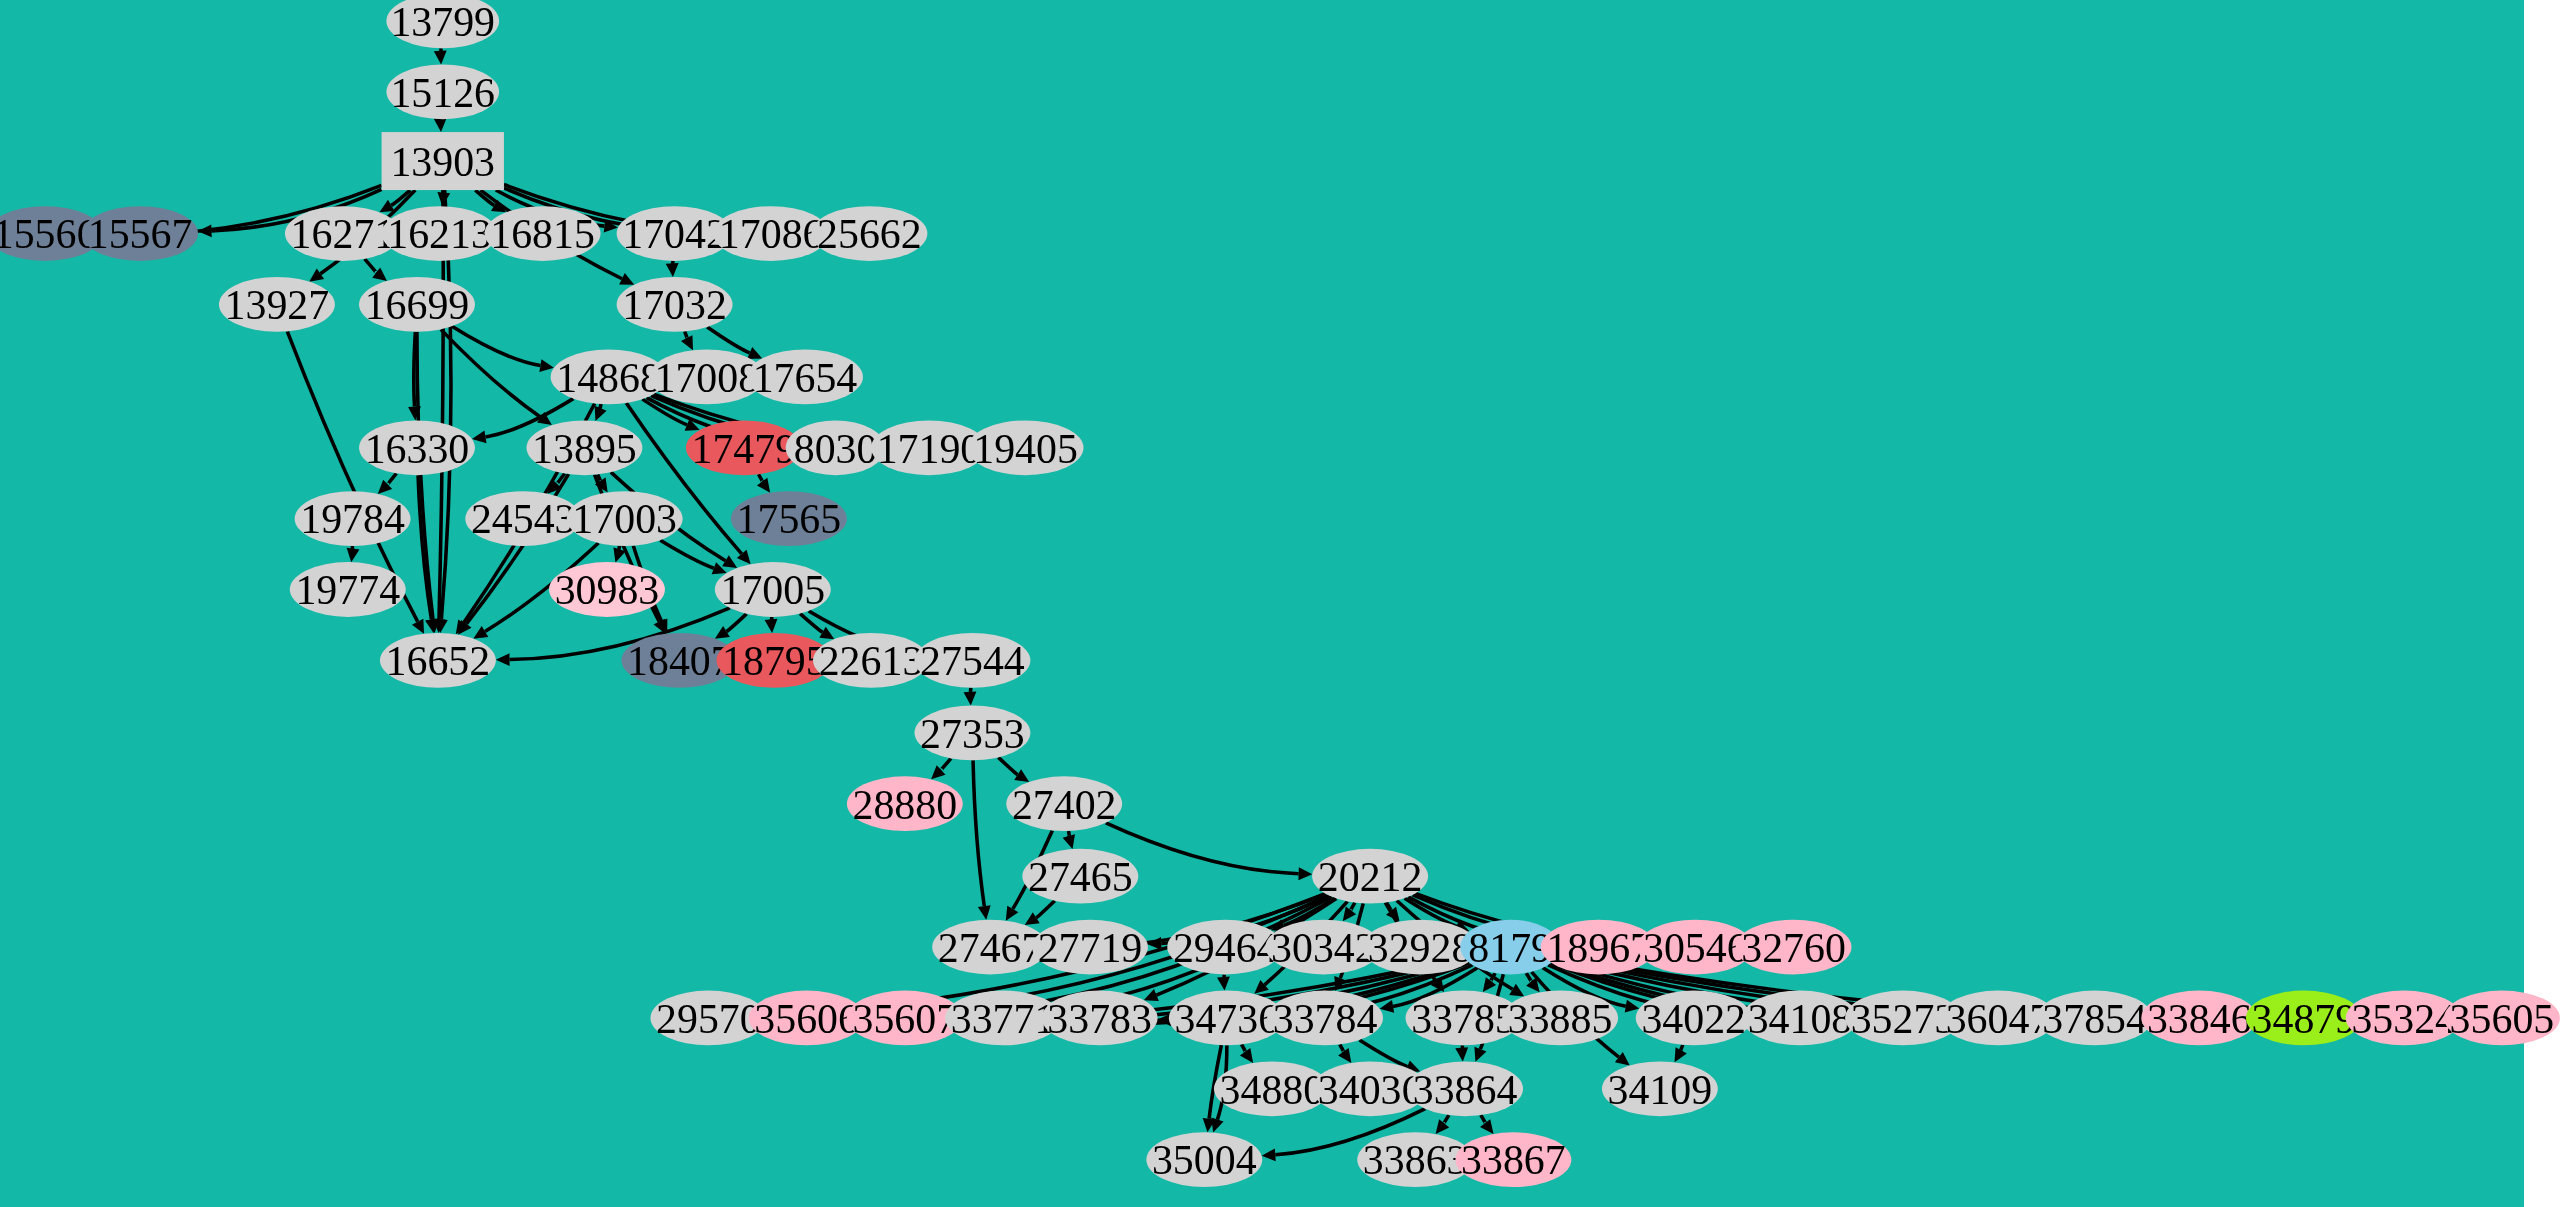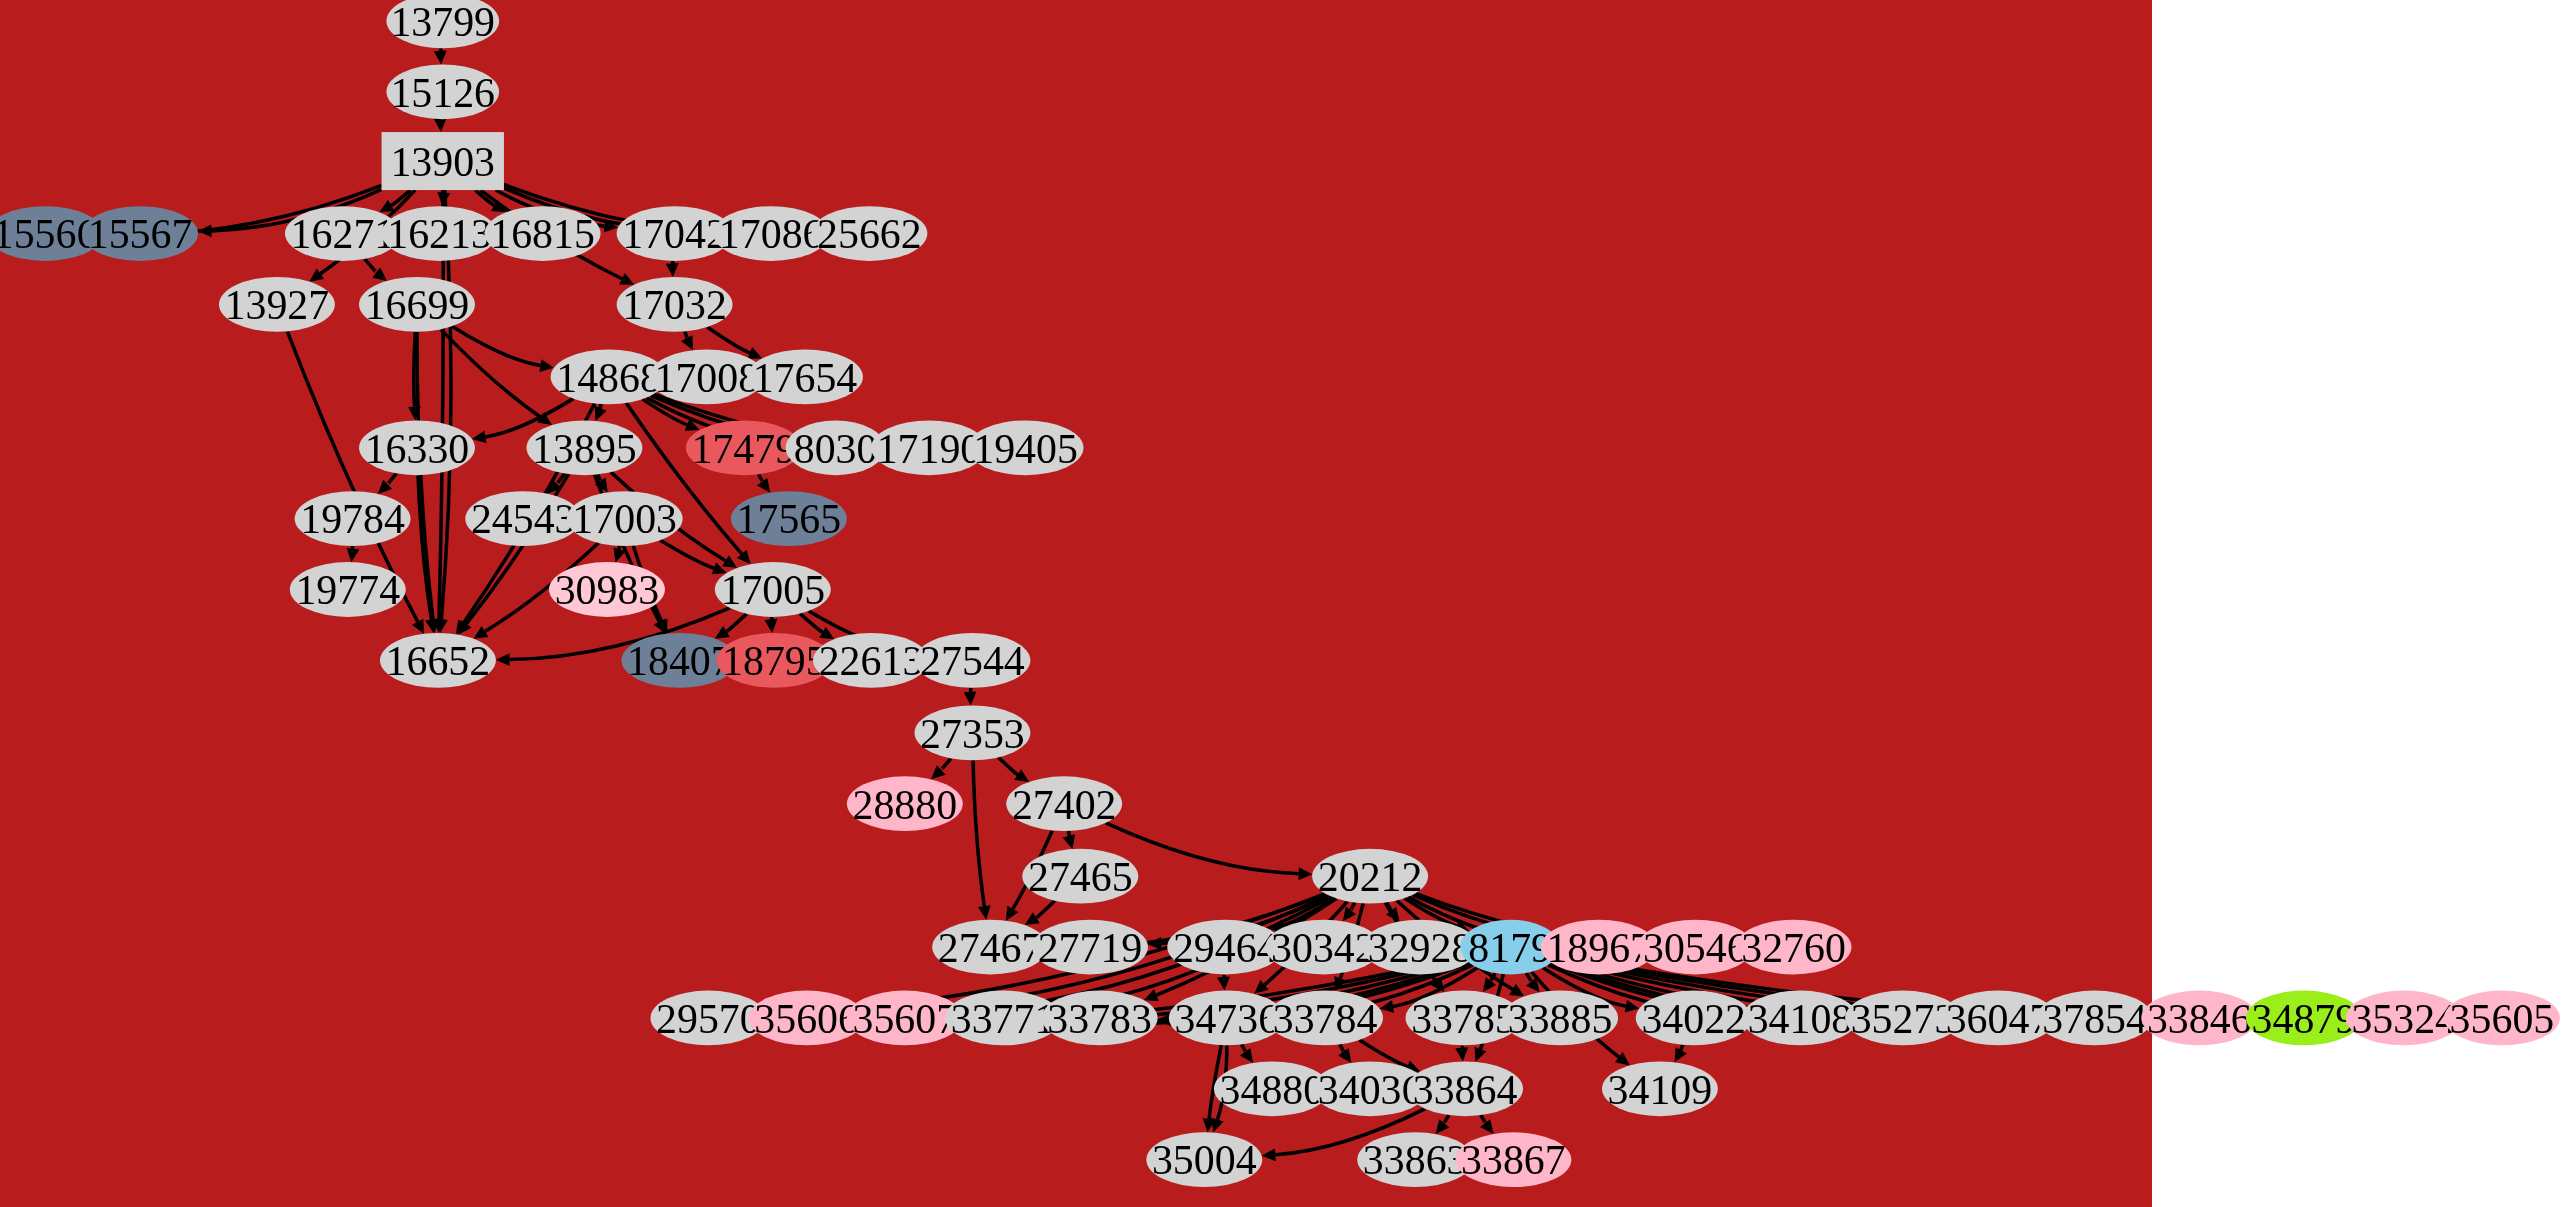--- a/index.html
+++ b/index.html
@@ -8,23 +8,23 @@
     background: #ffffff;
   }
   body {
     width: 2576px;
     height: 1208px;
     font-family: "Liberation Serif", "DejaVu Serif", serif;
     overflow: hidden;
   }
   #graph-root {
     position: relative;
-    width: 2152px;
+    width: 2524px;
     height: 1208px;
-    background: #b91c1c;
+    background: #14b8a6;
   }
   svg#graph-canvas {
     position: absolute;
     top: 0;
     left: 0;
     width: 2576px;
     height: 1208px;
     display: block;
   }
   .node-shape {

